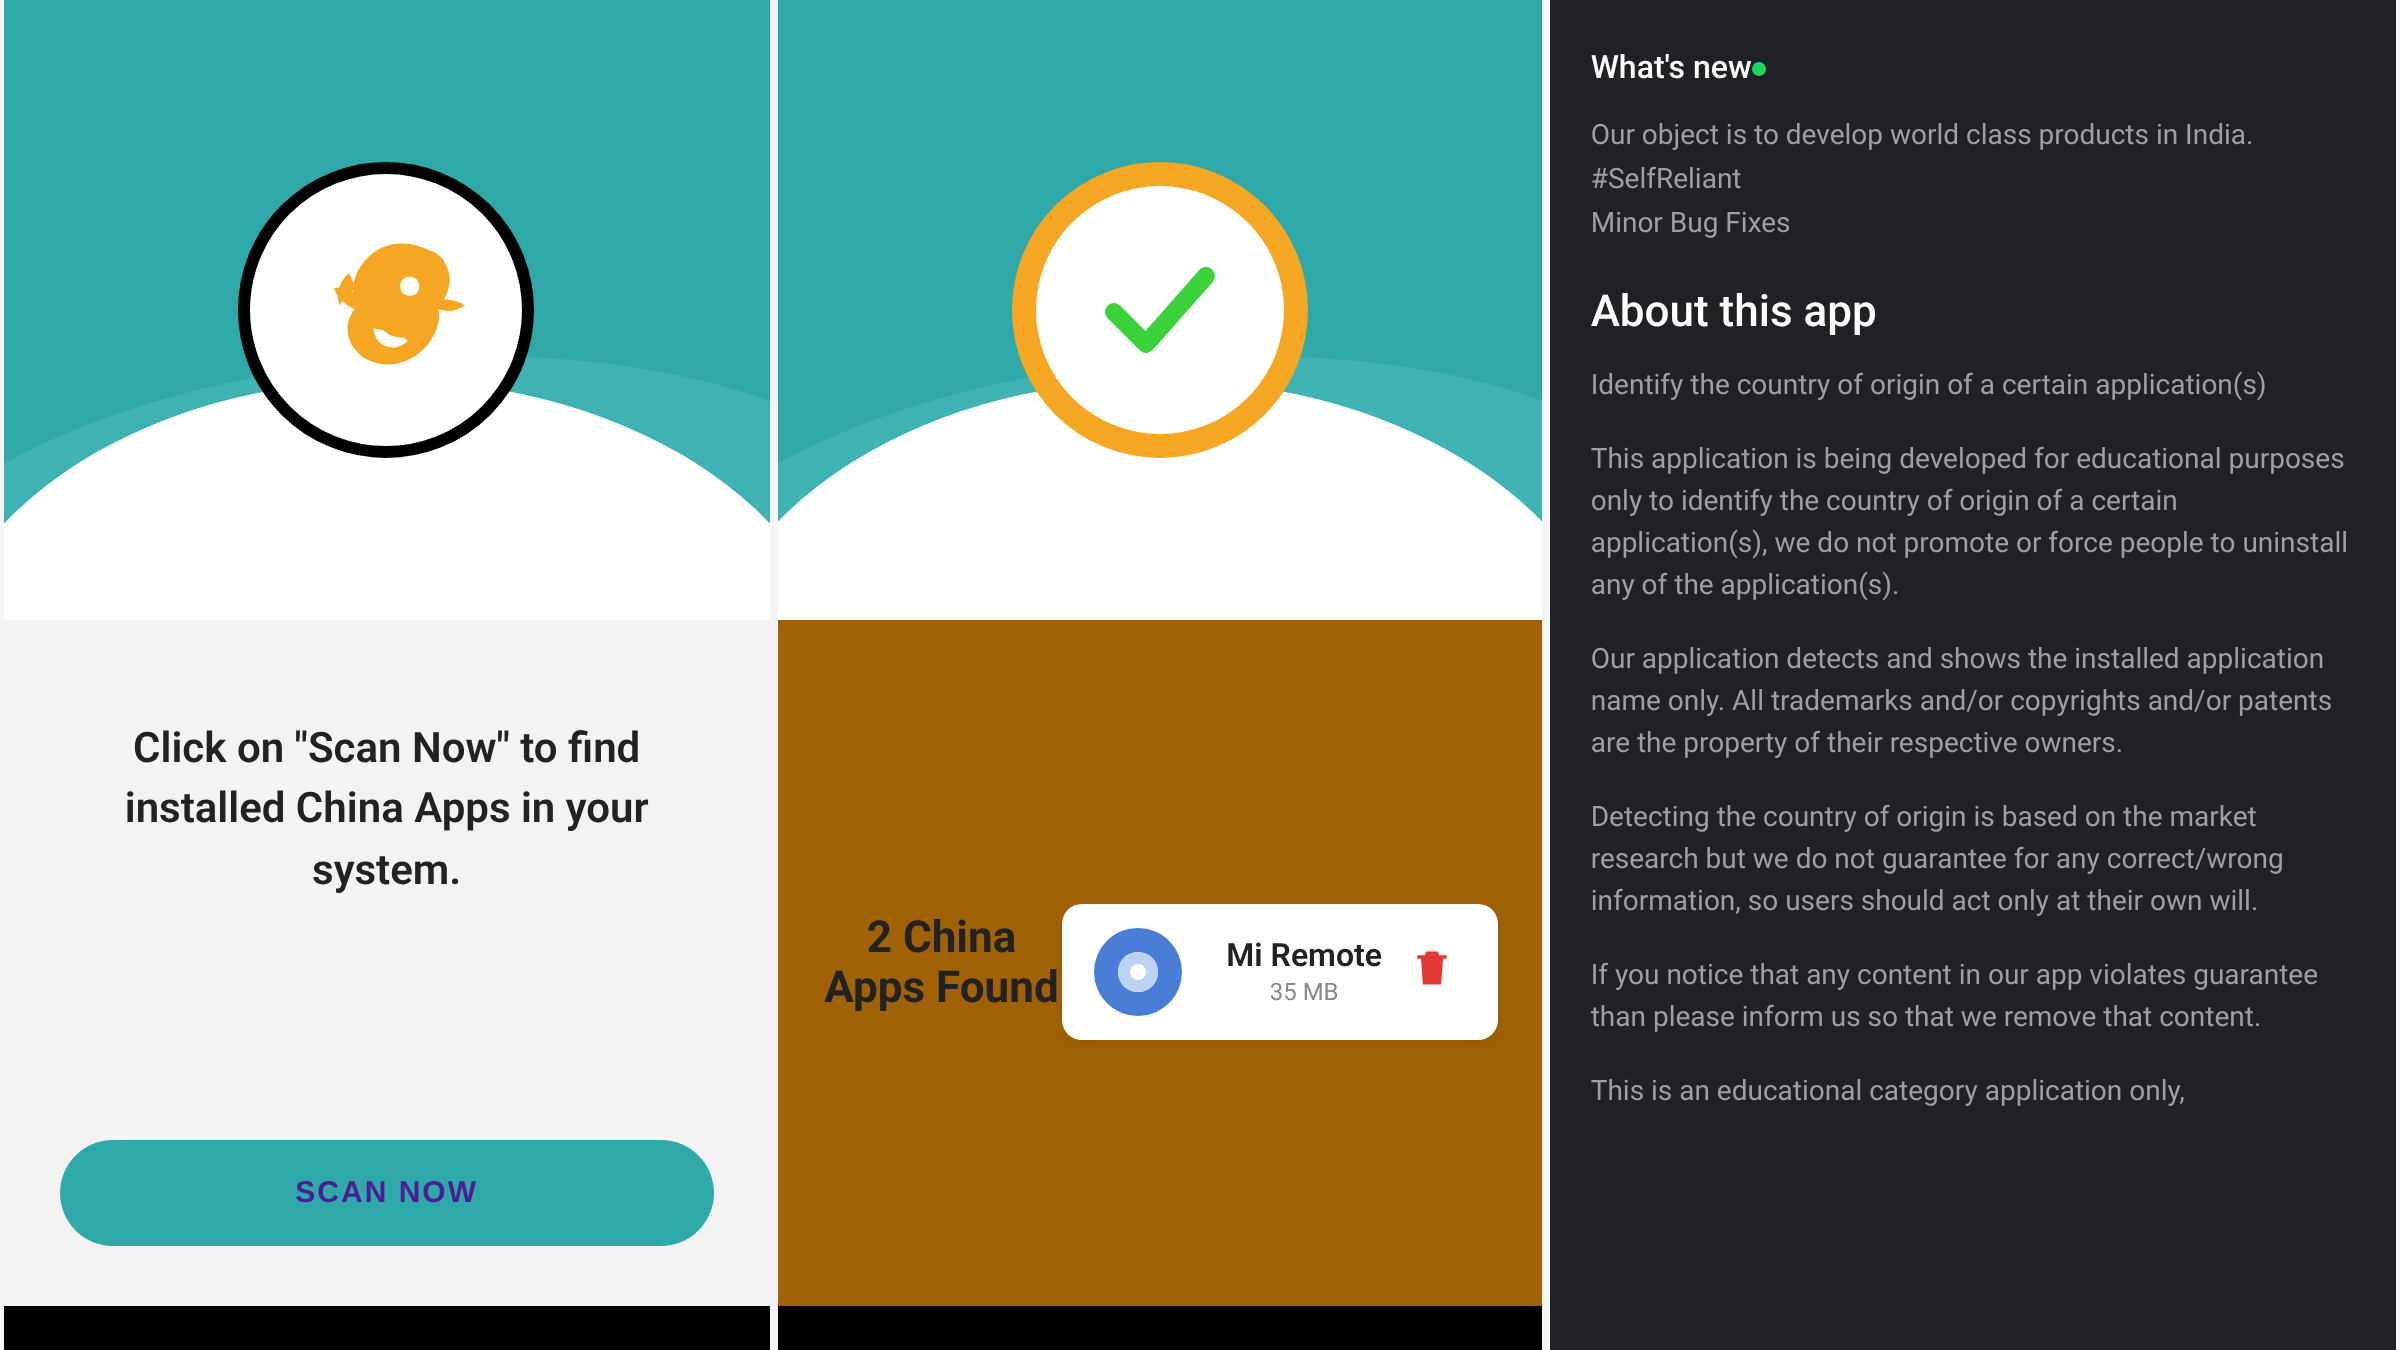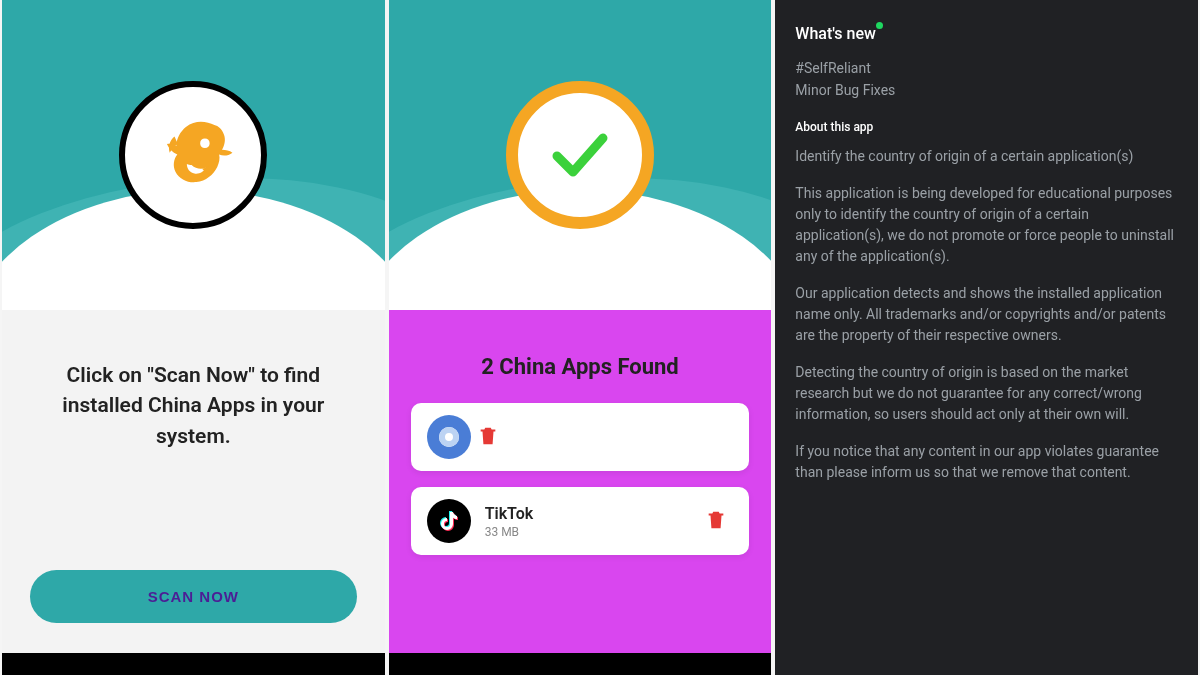--- a/index.html
+++ b/index.html
@@ -106,24 +106,25 @@
     letter-spacing: 1px;
     padding: 18px;
     border: none;
     border-radius: 30px;
     cursor: pointer;
   }
   
   .body-area-2 {
     flex: 1;
     display: flex;
-    flex-direction: column;
+    flex-direction: row;
     align-items: center;
     padding: 44px 22px 20px;
-    background: #d946ef;
+    background: #a16207;
+    text-align: center;
   }
   .found-title {
     font-size: 22px;
     font-weight: 700;
     color: #222;
     margin-bottom: 24px;
   }
   .app-card {
     width: 100%;
     background: #fff;
@@ -187,37 +188,37 @@
     padding: 22px 20px;
     overflow: hidden;
     font-size: 14px;
     line-height: 1.5;
   }
   .section-head {
     font-size: 16px;
     color: #fff;
     font-weight: 500;
     display: flex;
-    align-items: flex-start;
+    align-items: center;
   }
   .dot {
     width: 7px; height: 7px;
     background: #1ed760;
     border-radius: 50%;
   }
   .whats-new-body {
     color: #9aa0a6;
     margin-top: 12px;
   }
   .whats-new-body div { margin-bottom: 1px; }
   .divider {
     height: 16px;
   }
   .about-head {
-    font-size: 12px;
+    font-size: 22px;
     color: #fff;
     font-weight: 500;
     margin-bottom: 10px;
   }
   .about-tag {
     color: #9aa0a6;
     margin-bottom: 16px;
   }
   .about-para {
     color: #9aa0a6;
@@ -249,58 +250,46 @@
       <svg class="check-svg" viewBox="0 0 70 70">
         <path fill="none" stroke="#3bd13b" stroke-width="9" stroke-linecap="round" stroke-linejoin="round" d="M12 36 L28 52 L58 18"></path>
       </svg>
     </div>
   </div>
   <div class="body-area-2">
     <div class="found-title">2 China Apps Found</div>
 
     <div class="app-card">
       <div class="app-icon mi-icon"></div>
-      <button class="trash-btn">
-        <svg class="trash-svg" viewBox="0 0 24 24">
-          <path d="M6 7h12l-1 14H7L6 7zm3-4h6l1 2h4v2H4V5h4l1-2z"></path>
-        </svg>
-      </button>
-    </div>
-
-    <div class="app-card">
-      <div class="app-icon tiktok-icon">
-        <svg class="tiktok-svg" viewBox="0 0 24 24">
-          <path fill="#25f4ee" d="M16 3c.5 2 2 3.5 4 4v3c-1.5 0-3-.5-4-1.3V15a6 6 0 1 1-6-6v3a3 3 0 1 0 3 3V3h3z" transform="translate(-1,-1)"></path>
-          <path fill="#fe2c55" d="M16 3c.5 2 2 3.5 4 4v3c-1.5 0-3-.5-4-1.3V15a6 6 0 1 1-6-6v3a3 3 0 1 0 3 3V3h3z" transform="translate(1,1)"></path>
-          <path fill="#fff" d="M16 3c.5 2 2 3.5 4 4v3c-1.5 0-3-.5-4-1.3V15a6 6 0 1 1-6-6v3a3 3 0 1 0 3 3V3h3z"></path>
-        </svg>
-      </div>
       <div class="app-info">
-        <div class="app-name">TikTok</div>
-        <div class="app-size">33 MB</div>
+        <div class="app-name">Mi Remote</div>
+        <div class="app-size">35 MB</div>
       </div>
       <button class="trash-btn">
         <svg class="trash-svg" viewBox="0 0 24 24">
           <path d="M6 7h12l-1 14H7L6 7zm3-4h6l1 2h4v2H4V5h4l1-2z"></path>
         </svg>
       </button>
     </div>
+
   </div>
   <div class="nav-strip"></div>
 </div>
 
 <div class="panel panel-3">
   <div class="section-head">
     <span>What's new</span>
     <span class="dot"></span>
   </div>
   <div class="whats-new-body">
+    <div>Our object is to develop world class products in India.</div>
     <div>#SelfReliant</div>
     <div>Minor Bug Fixes</div>
   </div>
   <div class="divider"></div>
   <div class="about-head">About this app</div>
   <div class="about-tag">Identify the country of origin of a certain application(s)</div>
   <div class="about-para">This application is being developed for educational purposes only to identify the country of origin of a certain application(s), we do not promote or force people to uninstall any of the application(s).</div>
   <div class="about-para">Our application detects and shows the installed application name only. All trademarks and/or copyrights and/or patents are the property of their respective owners.</div>
   <div class="about-para">Detecting the country of origin is based on the market research but we do not guarantee for any correct/wrong information, so users should act only at their own will.</div>
   <div class="about-para">If you notice that any content in our app violates guarantee than please inform us so that we remove that content.</div>
+  <div class="about-para">This is an educational category application only,</div>
 </div>
 
 </body></html>

